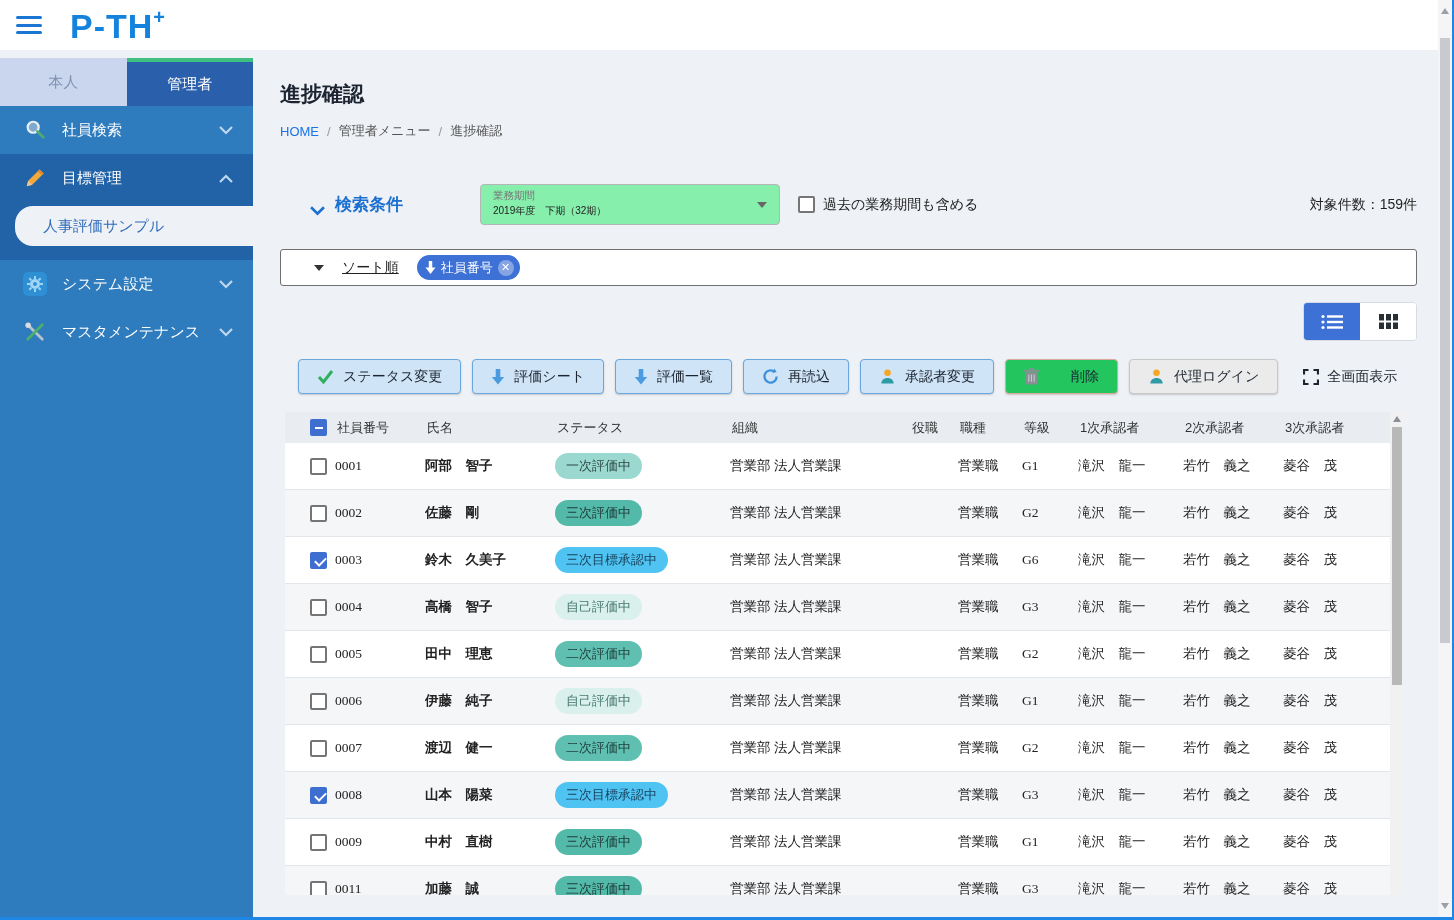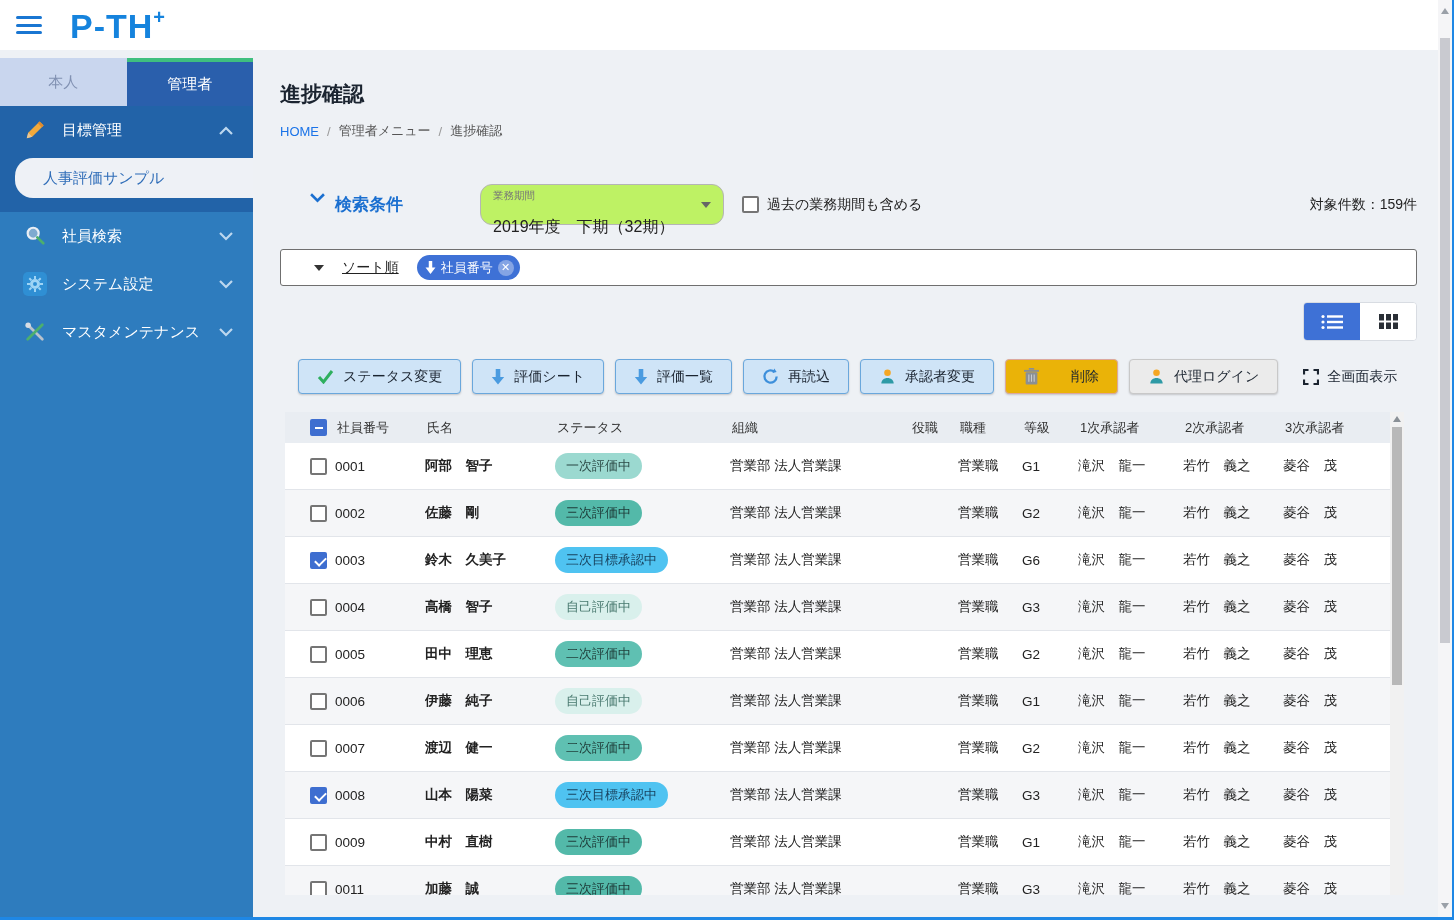--- a/index.html
+++ b/index.html
@@ -37,24 +37,24 @@
   .side-sub { margin:4px 0 0 15px; background:#eef1f6; border-radius:18px 0 0 18px; height:40px; display:flex; align-items:center; padding-left:28px; color:#2f6db8; font-size:15px; cursor:pointer; }
 
   
   main { flex:1; padding:0 35px 0 27px; position:relative; overflow:hidden; }
   .page-title { margin-top:30px; font-size:21px; font-weight:bold; color:#1b2430; }
   .breadcrumb { margin-top:14px; font-size:13px; color:#555; display:flex; gap:8px; align-items:center; }
   .breadcrumb .bc-home { color:#1a73e8; cursor:pointer; }
   .breadcrumb .bc-sep { color:#999; }
 
   .search-row { margin-top:44px; display:flex; align-items:center; }
-  .search-cond { display:flex; align-items:flex-start; gap:10px; margin-left:30px; width:170px; color:#1a6fd0; font-size:17px; font-weight:bold; cursor:pointer; }
-  .select-box { width:244px; height:41px; background:#bef264; border:1px solid #b5b5b5; border-radius:12px; position:relative; padding:4px 30px 0 12px; cursor:pointer; }
+  .search-cond { display:flex; align-items:flex-end; gap:10px; margin-left:30px; width:170px; color:#1a6fd0; font-size:17px; font-weight:bold; cursor:pointer; }
+  .select-box { width:300px; height:41px; background:#86efac; border:1px solid #b5b5b5; border-radius:4px; position:relative; padding:4px 30px 0 12px; cursor:pointer; }
   .select-box .sb-label { font-size:10.5px; color:#777; }
-  .select-box .sb-value { font-size:16px; color:#222; margin-top:14px; }
+  .select-box .sb-value { font-size:10px; color:#222; margin-top:1px; }
   .select-box .sb-caret { position:absolute; right:12px; top:17px; width:0; height:0; border-left:5px solid transparent; border-right:5px solid transparent; border-top:6px solid #666; }
   .past-check { display:flex; align-items:center; gap:8px; margin-left:18px; font-size:14px; cursor:pointer; }
   .target-count { margin-left:auto; font-size:14px; color:#222; }
 
   .cb { width:17px; height:17px; border:2px solid #757575; border-radius:2px; background:#fff; position:relative; flex-shrink:0; cursor:pointer; }
   .cb.checked { background:#3e6ed0; border-color:#3e6ed0; }
   .cb.checked::after { content:""; position:absolute; left:4.5px; top:1px; width:5px; height:9px; border:solid #fff; border-width:0 2px 2px 0; transform:rotate(45deg); }
   .cb.indeterminate { background:#3e6ed0; border-color:#3e6ed0; }
   .cb.indeterminate::after { content:""; position:absolute; left:2.5px; top:5.5px; width:8px; height:2.5px; background:#fff; }
 
@@ -65,30 +65,30 @@
   .chip-close { width:16px; height:16px; border-radius:50%; background:#84a4e4; color:#fff; font-size:11px; display:flex; align-items:center; justify-content:center; cursor:pointer; }
 
   .toggle-row { margin-top:16px; display:flex; justify-content:flex-end; }
   .toggle-group { display:flex; border-radius:4px; overflow:hidden; border:1px solid #d8dce2; background:#fff; }
   .tg-btn { width:56px; height:37px; display:flex; align-items:center; justify-content:center; cursor:pointer; background:#fff; }
   .tg-btn.active { background:#3e71d6; }
 
   .actions-row { margin-top:18px; display:flex; align-items:center; gap:11px; padding-left:18px; }
   .action-btn { height:35px; border-radius:4px; display:flex; align-items:center; justify-content:center; gap:9px; font-size:14px; color:#1b2430; padding:0 18px; cursor:pointer; box-shadow:0 1px 2px rgba(0,0,0,.18); border:1px solid; font-family:inherit; }
   .action-btn.blue { background:#cfe4f7; border-color:#6aa7dc; }
-  .action-btn.red  { background:#eab308; border-color:#dca89e;gap:32px; }
+  .action-btn.red  { background:#22c55e; border-color:#dca89e;gap:32px; }
   .action-btn.gray { background:#ebebeb; border-color:#c8c8c8; }
   .fullscreen-ctl { display:flex; align-items:center; gap:8px; margin-left:14px; font-size:14px; color:#1b2430; cursor:pointer; }
 
   
   .table-wrap { margin-top:18px; margin-left:5px; position:relative; width:1119px; background:#fff; }
   .tgrid { display:grid; grid-template-columns:50px 90px 130px 175px 180px 48px 64px 56px 105px 100px 1fr; align-items:center; }
   .thead { height:31px; background:#e9edf2; font-size:13px; color:#333; width:1105px; }
   .thead .cell { padding-left:2px; }
-  .rows-viewport { height:452px; overflow:hidden; width:1105px; }
+  .rows-viewport { height:452px; overflow:hidden; width:1105px;font-family:Liberation Serif, serif; }
   .trow { height:47px; border-bottom:1px solid #e2e5ea; font-size:13.5px; color:#222; cursor:pointer; }
   .trow:nth-child(even) { background:#f5f6f8; }
   .cell { overflow:hidden; white-space:nowrap; }
   .c-check { display:flex; justify-content:flex-end; padding-right:8px; }
   .c-name { font-weight:bold; }
   .pill { display:inline-block; border-radius:13px; padding:4px 11px; font-size:13px; }
   .tscroll { position:absolute; top:0; right:0; width:14px; height:483px; background:#f1f1f1; }
   .tscroll .ts-up { position:absolute; top:4px; left:3px; width:0; height:0; border-left:4px solid transparent; border-right:4px solid transparent; border-bottom:6px solid #8a9096; }
   .tscroll .ts-thumb { position:absolute; top:15px; left:2px; width:10px; height:258px; background:#b8b8b8; }
 
@@ -115,55 +115,55 @@
   </div>
 
   <div class="app">
 
     <aside>
       <div class="side-tabs">
         <div class="tab tab-self">本人</div>
         <div class="tab tab-admin">管理者</div>
       </div>
       <div id="side-groups">
+  <div class="side-group">
+    <div class="side-item">
+      <span class="s-icon">
+                <svg width="22" height="22" viewBox="0 0 24 24" fill="none">
+                  <circle cx="10" cy="9" r="6" stroke="#e9eef5" stroke-width="2.4" fill="#cfd8e2" fill-opacity=".5"></circle>
+                  <path d="M14.5 13.5L21 20" stroke="#4caf6e" stroke-width="3" stroke-linecap="round"></path>
+                </svg>
+              </span>
+      <span class="s-label">社員検索</span>
+      <span class="s-chev">
+                <svg width="14" height="9" viewBox="0 0 14 9" fill="none" stroke="#bcd7ef" stroke-width="2.2">
+                  <path d="M1 1l6 6 6-6"></path>
+                </svg>
+              </span>
+    </div>
+  </div>
+
   <div class="side-group side-group-active">
     <div class="side-item">
       <span class="s-icon">
                 <svg width="22" height="22" viewBox="0 0 24 24">
                   <path d="M3 21l1.6-6L17 2.6 21.4 7 9 19.4z" fill="#f2a93b"></path>
                   <path d="M3 21l1.6-6 4.4 4.4z" fill="#e8c79a"></path>
                   <path d="M17 2.6L21.4 7l-2 2L15 4.6z" fill="#e08a2e"></path>
                 </svg>
               </span>
       <span class="s-label">目標管理</span>
       <span class="s-chev">
                 <svg width="14" height="9" viewBox="0 0 14 9" fill="none" stroke="#bcd7ef" stroke-width="2.2">
                   <path d="M1 8l6-6 6 6"></path>
                 </svg>
               </span>
     </div>
   <div class="side-sub">人事評価サンプル</div>
           </div>
-
-  <div class="side-group">
-    <div class="side-item">
-      <span class="s-icon">
-                <svg width="22" height="22" viewBox="0 0 24 24" fill="none">
-                  <circle cx="10" cy="9" r="6" stroke="#e9eef5" stroke-width="2.4" fill="#cfd8e2" fill-opacity=".5"></circle>
-                  <path d="M14.5 13.5L21 20" stroke="#4caf6e" stroke-width="3" stroke-linecap="round"></path>
-                </svg>
-              </span>
-      <span class="s-label">社員検索</span>
-      <span class="s-chev">
-                <svg width="14" height="9" viewBox="0 0 14 9" fill="none" stroke="#bcd7ef" stroke-width="2.2">
-                  <path d="M1 1l6 6 6-6"></path>
-                </svg>
-              </span>
-    </div>
-  </div>
 
   <div class="side-group">
     <div class="side-item">
       <span class="s-icon">
                 <svg width="24" height="24" viewBox="0 0 24 24">
                   <rect x="0" y="0" width="24" height="24" rx="5" fill="#2f8fd4"></rect>
                   <path d="M12 7a5 5 0 1 0 0 10 5 5 0 0 0 0-10zm0 3a2 2 0 1 1 0 4 2 2 0 0 1 0-4z" fill="#9fd4f5"></path>
                   <path d="M12 4v3M12 17v3M4 12h3M17 12h3M6.3 6.3l2.1 2.1M15.6 15.6l2.1 2.1M17.7 6.3l-2.1 2.1M8.4 15.6l-2.1 2.1" stroke="#9fd4f5" stroke-width="2"></path>
                 </svg>
               </span>

